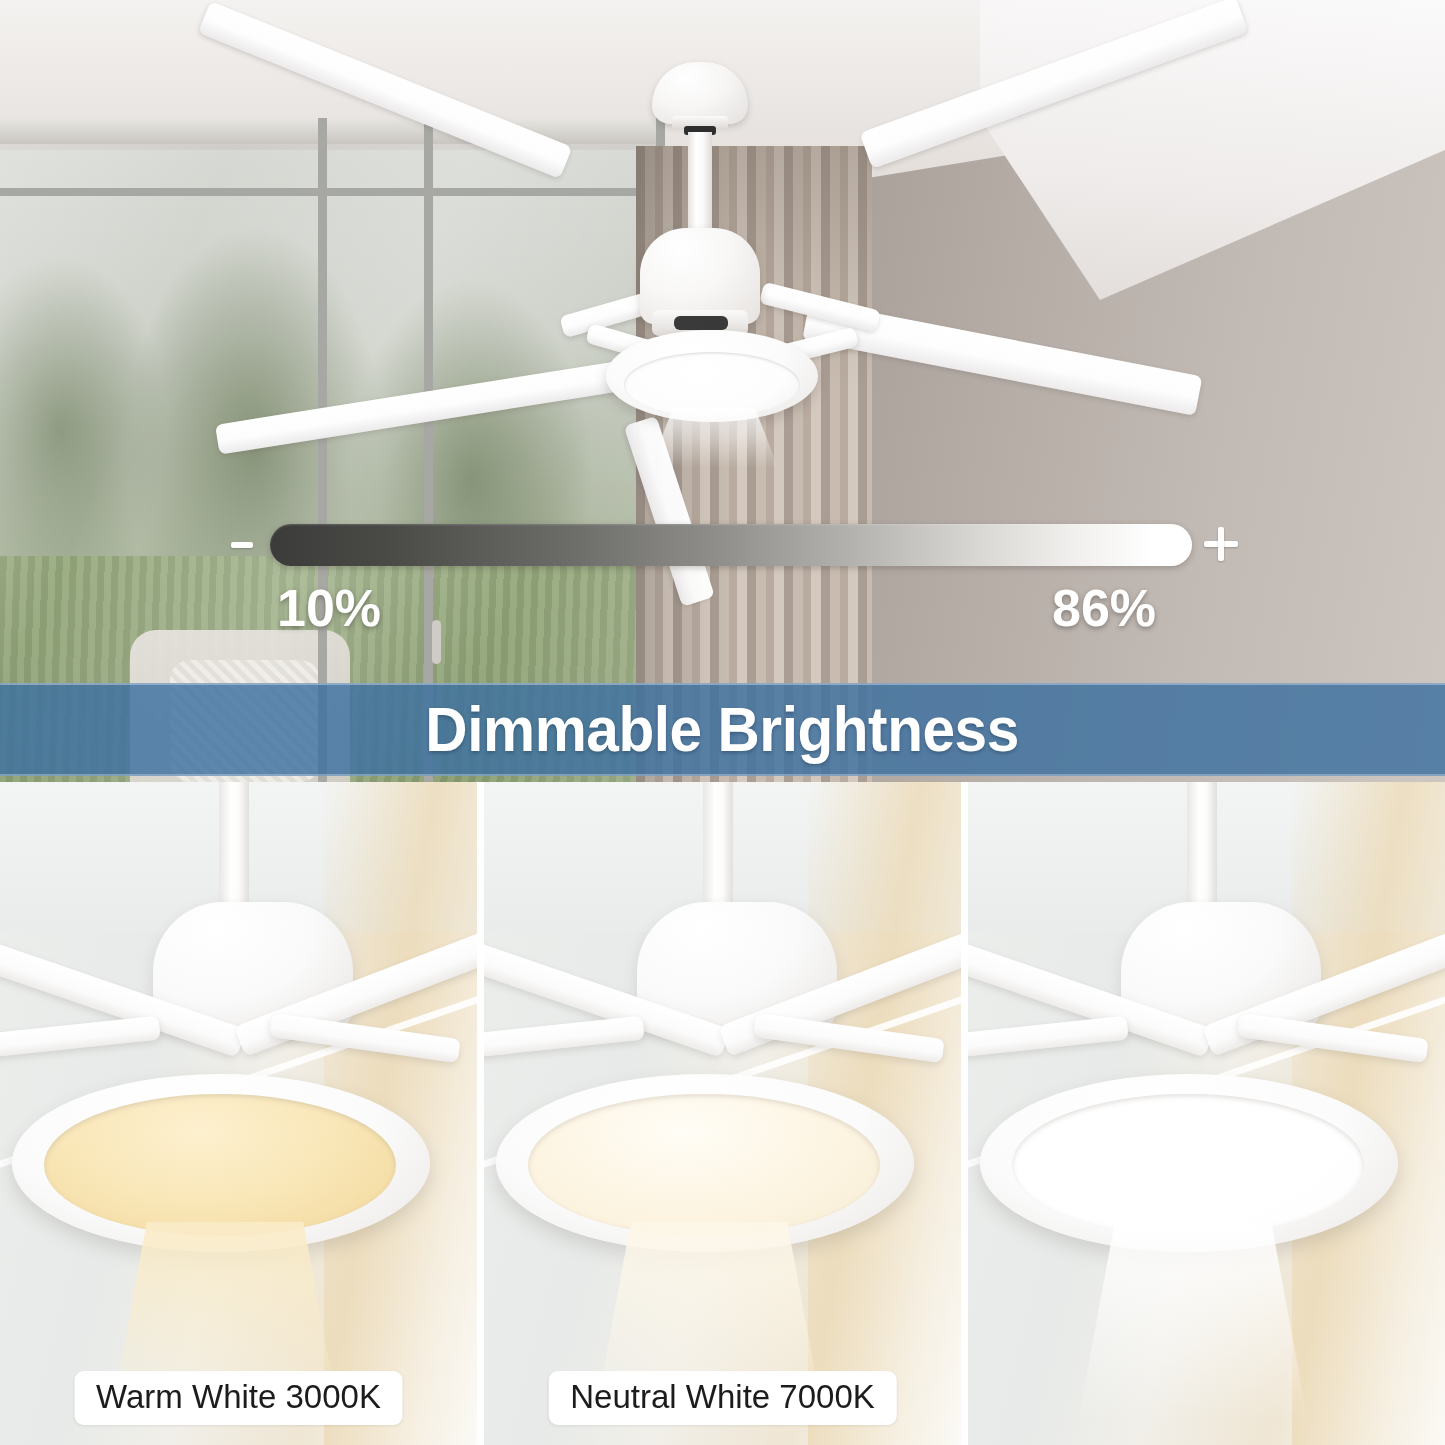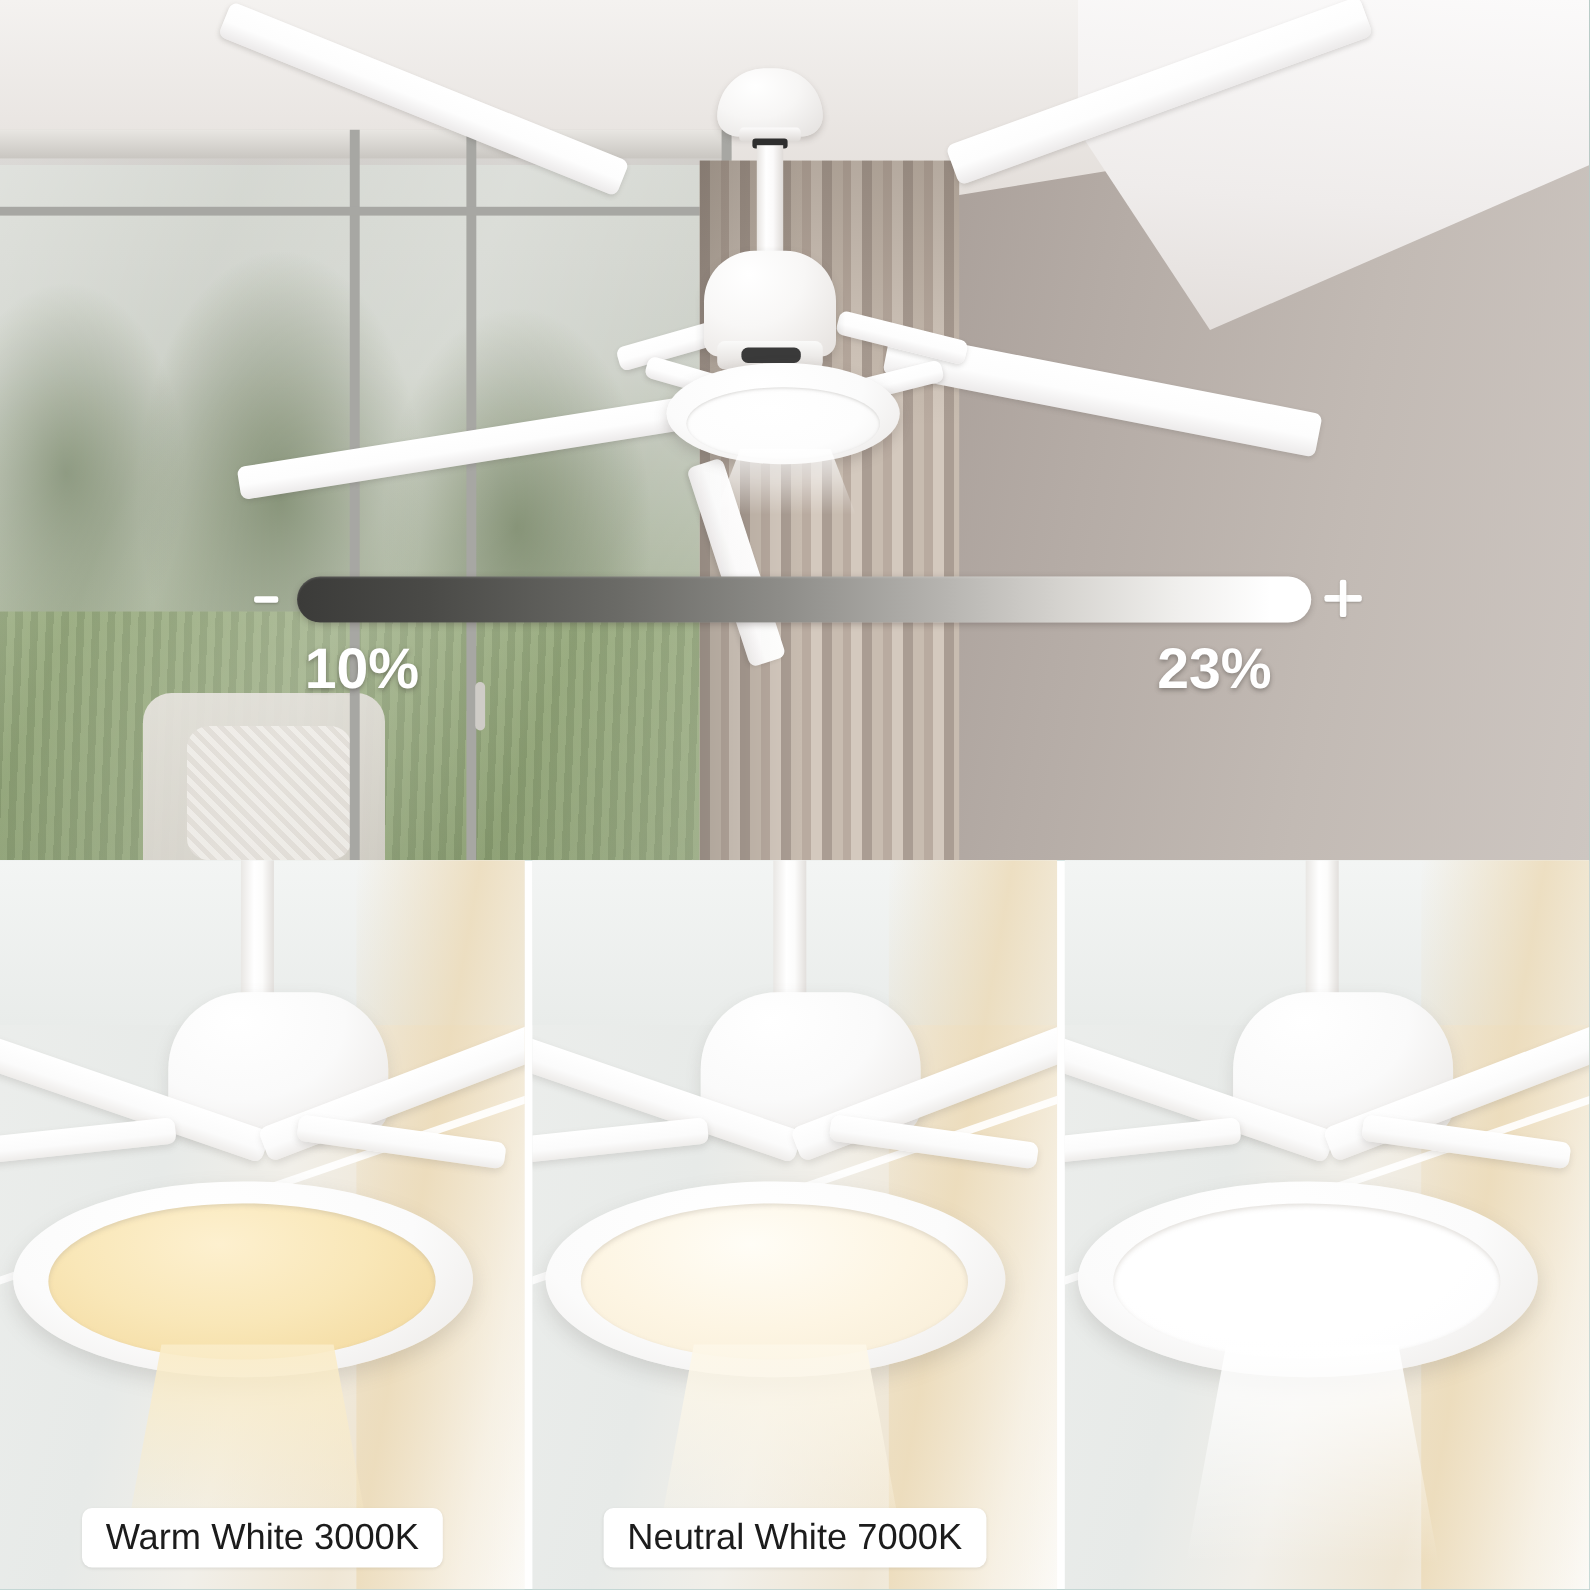--- a/index.html
+++ b/index.html
@@ -2,21 +2,21 @@
 <html><head>
 <meta charset="utf-8">
 <style>
   html,body{margin:0;padding:0;background:#fff;}
   body{font-family:"Liberation Sans",sans-serif;}
 
   #shot{
     position:relative;
     width:1445px;height:1445px;
     overflow:hidden;
-    background:#0f766e;
+    background:#4d7c0f;
   }
 
   
   .hero{
     position:absolute;left:0;top:0;width:1445px;height:782px;
     overflow:hidden;
     background:#b9b3ae;
   }
   
   .wall-right{
@@ -318,24 +318,27 @@
       <div class="lightkit"></div>
       <div class="lens"></div>
       <div class="lightbeam"></div>
     </div>
 
     <div class="slider-wrap">
       <div class="minus"></div>
       <div class="slider-track"></div>
       <div class="plus"></div>
       <div class="pct lo">10%</div>
-      <div class="pct hi">23%</div>
+      <div class="pct hi">86%</div>
     </div>
   </div>
 
+  <div class="banner">
+    <div class="banner-title">Dimmable Brightness</div>
+  </div>
 
   <div class="panels">
 
     <div class="panel">
       <div class="p-ceil"></div>
       <div class="p-warmwall"></div>
       <div class="p-wallline" style="left:-40px;top:296px;width:560px;height:7px;transform:rotate(-19deg);"></div>
       <div class="p-rod"></div>
       <div class="p-motor"></div>
       <div class="p-blade" style="left:-60px;top:196px;width:310px;height:30px;transform:rotate(19deg);"></div>

